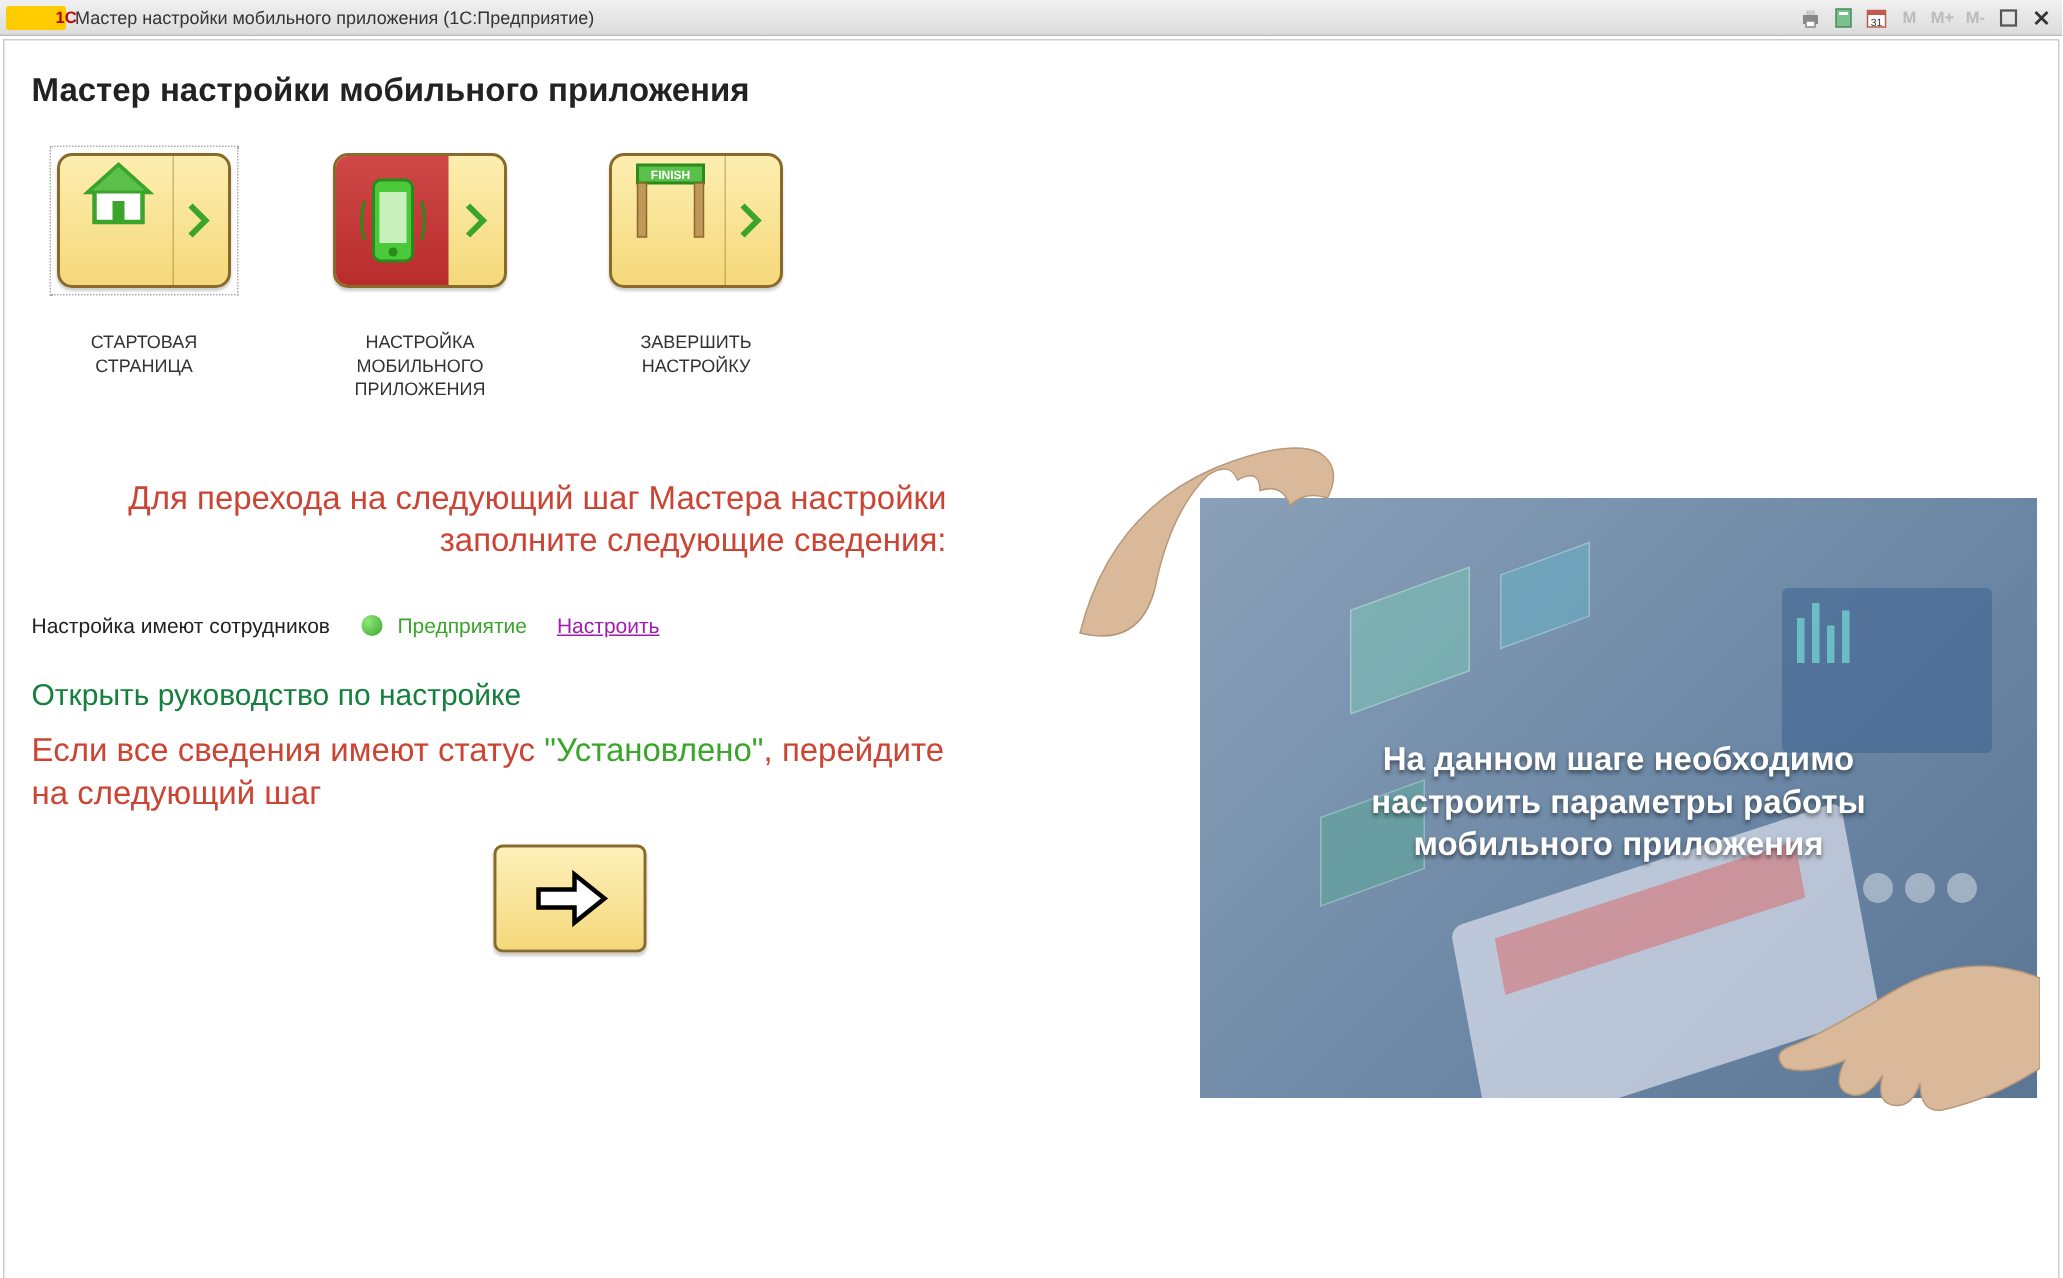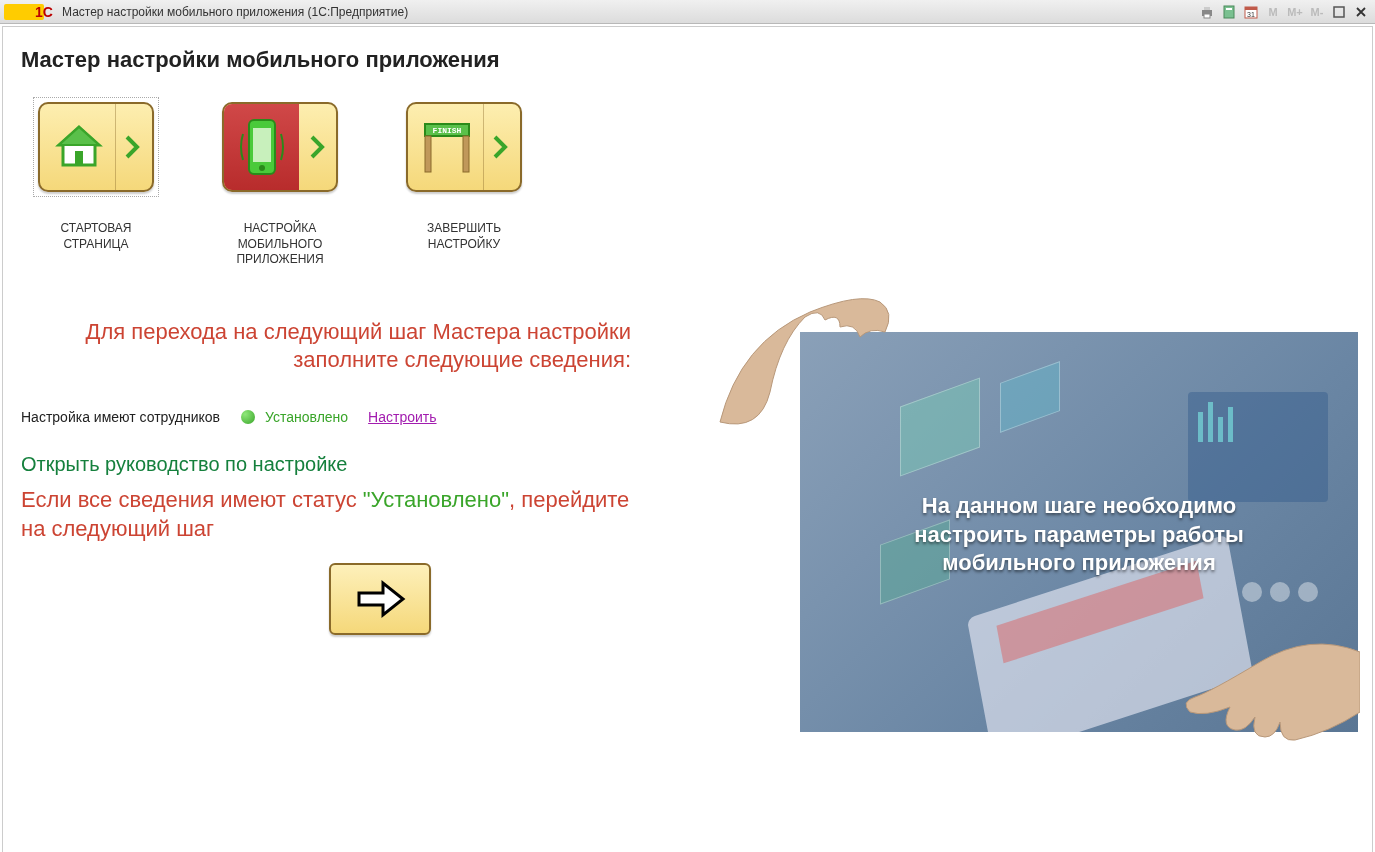--- a/index.html
+++ b/index.html
@@ -19,25 +19,25 @@
     display: flex;
     align-items: center;
     padding: 0 4px;
     font-size: 12px;
     color: #333;
   }
   .titlebar .app-icon {
     width: 16px; height: 16px;
     background: #ffcc00;
     border-radius: 2px;
-    margin-right: 18px;
-    display: flex;
-    align-items: center;
-    justify-content: center;
-    font-size: 14px;
+    margin-right: 6px;
+    display: flex;
+    align-items: center;
+    justify-content: center;
+    font-size: 11px;
     font-weight: bold;
     color: #b00;
     padding-left: 40px;
   }
   .titlebar-spacer { flex: 1; }
   .titlebar-btn {
     width: 20px; height: 18px;
     margin-left: 2px;
     display: flex;
     align-items: center;
@@ -84,23 +84,22 @@
     align-items: center;
     justify-content: center;
     cursor: pointer;
     position: relative;
     box-shadow: 0 2px 2px rgba(0,0,0,0.2);
   }
   .step-btn .main-slot {
     width: 72px;
     height: 100%;
     display: flex;
-    align-items: center;
-    justify-content: center;
-    font-family: Liberation Mono, monospace;
+    align-items: flex-start;
+    justify-content: center;
   }
   .step-btn .arrow-slot {
     width: 34px;
     height: 100%;
     display: flex;
     align-items: center;
     justify-content: center;
     border-left: 1px solid rgba(138,106,42,0.4);
   }
   .step.current .step-frame {
@@ -346,21 +345,21 @@
       <div class="step-label">ЗАВЕРШИТЬ
 НАСТРОЙКУ</div>
     </div>
   </div>
 
   <div class="instruction-red">Для перехода на следующий шаг Мастера настройки заполните следующие сведения:</div>
 
   <div class="status-row">
     <span class="label">Настройка имеют сотрудников</span>
     <span class="dot"></span>
-    <span class="status-text">Установлено</span>
+    <span class="status-text">Предприятие</span>
     <span class="config-link">Настроить</span>
   </div>
 
   <span class="guide-link">Открыть руководство по настройке</span>
 
   <div class="next-instruction">
     <span>Если все сведения имеют статус </span><span class="green">"Установлено"</span><span>, перейдите на следующий шаг</span>
   </div>
 
   <div class="next-btn">

